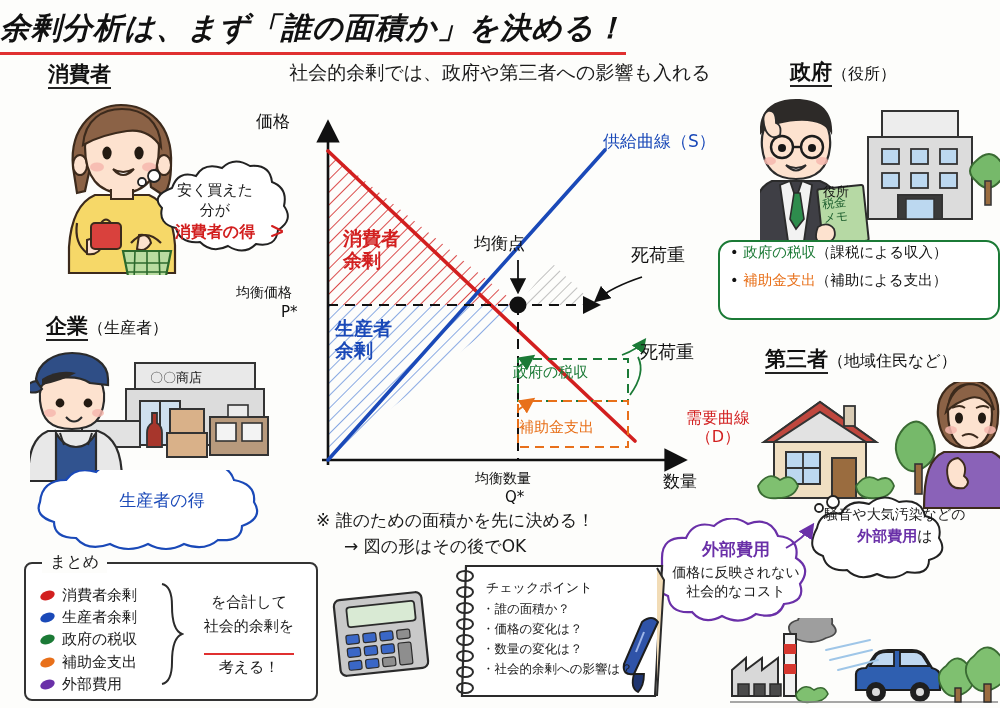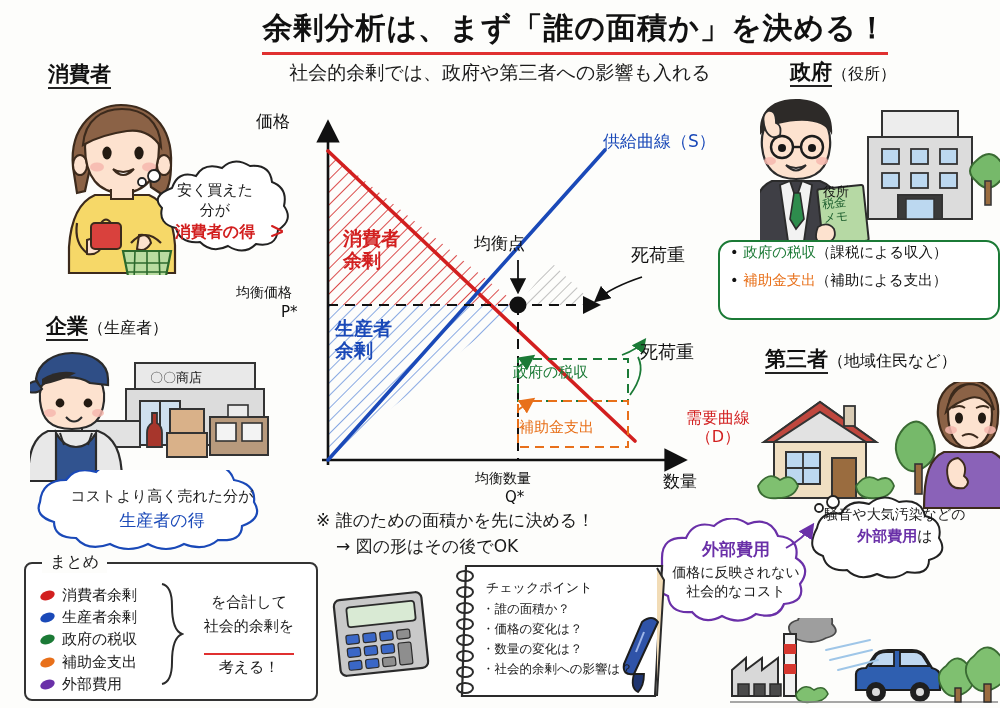--- a/index.html
+++ b/index.html
@@ -6,21 +6,21 @@
   body{
     width:1000px;height:708px;overflow:hidden;position:relative;
     background:#fdfdfb;
     font-family:"DejaVu Sans","Liberation Sans",sans-serif;
     color:#1a1a1a;
   }
   .abs{position:absolute;}
   .nosel{user-select:none;}
 
   
-  #title-wrap{left:0;top:8px;width:888px;text-align:right;}
+  #title-wrap{left:0;top:8px;width:888px;text-align:left;font-style:italic;}
   #main-title{font-size:30px;font-weight:700;letter-spacing:1px;display:inline-block;
     padding-bottom:3px;border-bottom:3px solid #e03030;color:#111;}
   #subtitle{left:0;top:60px;width:1000px;text-align:center;font-size:19px;color:#1a1a1a;}
 
   
   .sec-head{font-size:21px;font-weight:700;color:#111;}
   .sec-head .ul{border-bottom:2.5px solid #222;padding-bottom:1px;}
   .sec-sub{font-size:16px;font-weight:400;}
 
   
@@ -150,21 +150,20 @@
 
   <path d="M18 86 C4 92 -2 106 -2 136 L92 136 C92 106 84 92 68 86 Z" fill="#e8e8e8" stroke="#2b2b2b" stroke-width="2.2"></path>
   <path d="M26 88 L26 136 L66 136 L66 88 q-8 14 -20 14 q-12 0 -20 -14 Z" fill="#31538f" stroke="#2b2b2b" stroke-width="2.2"></path>
   <path d="M30 88 L34 100 M62 88 L58 100" stroke="#2b2b2b" stroke-width="2"></path>
 </svg>
 
 <svg class="abs" style="left:20px;top:470px;" width="285" height="82">
   <path d="M20 32 q2 -22 26 -22 q10 -14 30 -8 q14 -14 34 -4 q18 -12 36 -2 q20 -10 38 0 q24 -4 30 14 q22 4 20 22 q10 16 -12 24 q0 16 -24 14 q-14 12 -34 4 q-18 10 -36 0 q-20 10 -38 0 q-22 8 -34 -6 q-22 0 -22 -16 q-20 -6 -14 -20 Z" fill="#fff" stroke="#1a49b8" stroke-width="2.2"></path>
 </svg>
 <div class="bubble-txt nosel" style="left:28px;top:486px;width:268px;">
-  <div>コストより高く売れた分が</div>
   <div class="lbl-blue" style="font-size:17px;margin-top:3px;">生産者の得</div>
 </div>
 <div class="abs nosel" style="left:150px;top:369px;font-size:13px;color:#222;">〇〇商店</div>
 
 <div class="abs" id="chart">
 <svg width="470" height="390" viewBox="0 0 470 390">
   <defs>
     <pattern id="hr" width="9" height="9" patternTransform="rotate(45)" patternUnits="userSpaceOnUse">
       <line x1="0" y1="0" x2="0" y2="9" stroke="#d21f1f" stroke-width="1.7"></line>
     </pattern>
@@ -365,21 +364,21 @@
     </defs>
 </svg>
 <div class="bubble-txt nosel" style="left:640px;top:538px;width:192px;">
   <div class="lbl-pur" style="font-size:17px;font-weight:700;">外部費用</div>
   <div style="font-size:14px;margin-top:2px;">価格に反映されない</div>
   <div style="font-size:14px;">社会的なコスト</div>
 </div>
 
 <div class="abs nosel" style="left:316px;top:508px;font-size:17px;line-height:1.5;">
   <div>※ 誰のための面積かを先に決める！</div>
-  <div style="margin-left:20px;">→ 図の形はその後でOK</div>
+  <div style="margin-left:28px;">→ 図の形はその後でOK</div>
 </div>
 
 <svg class="abs" style="left:325px;top:586px;" width="120" height="95">
   <rect x="12" y="10" width="88" height="76" rx="6" fill="#c9c9c9" stroke="#2b2b2b" stroke-width="2.2" transform="rotate(-6 56 48)"></rect>
   <rect x="22" y="18" width="68" height="20" rx="3" fill="#d9ead4" stroke="#2b2b2b" stroke-width="1.8" transform="rotate(-6 56 28)"></rect>
   <g transform="rotate(-6 56 60)">
     <g fill="#3a67c7" stroke="#2b2b2b" stroke-width="1.2">
       <rect x="22" y="46" width="13" height="9" rx="2"></rect>
         <rect x="39" y="46" width="13" height="9" rx="2"></rect>
         <rect x="56" y="46" width="13" height="9" rx="2"></rect>

